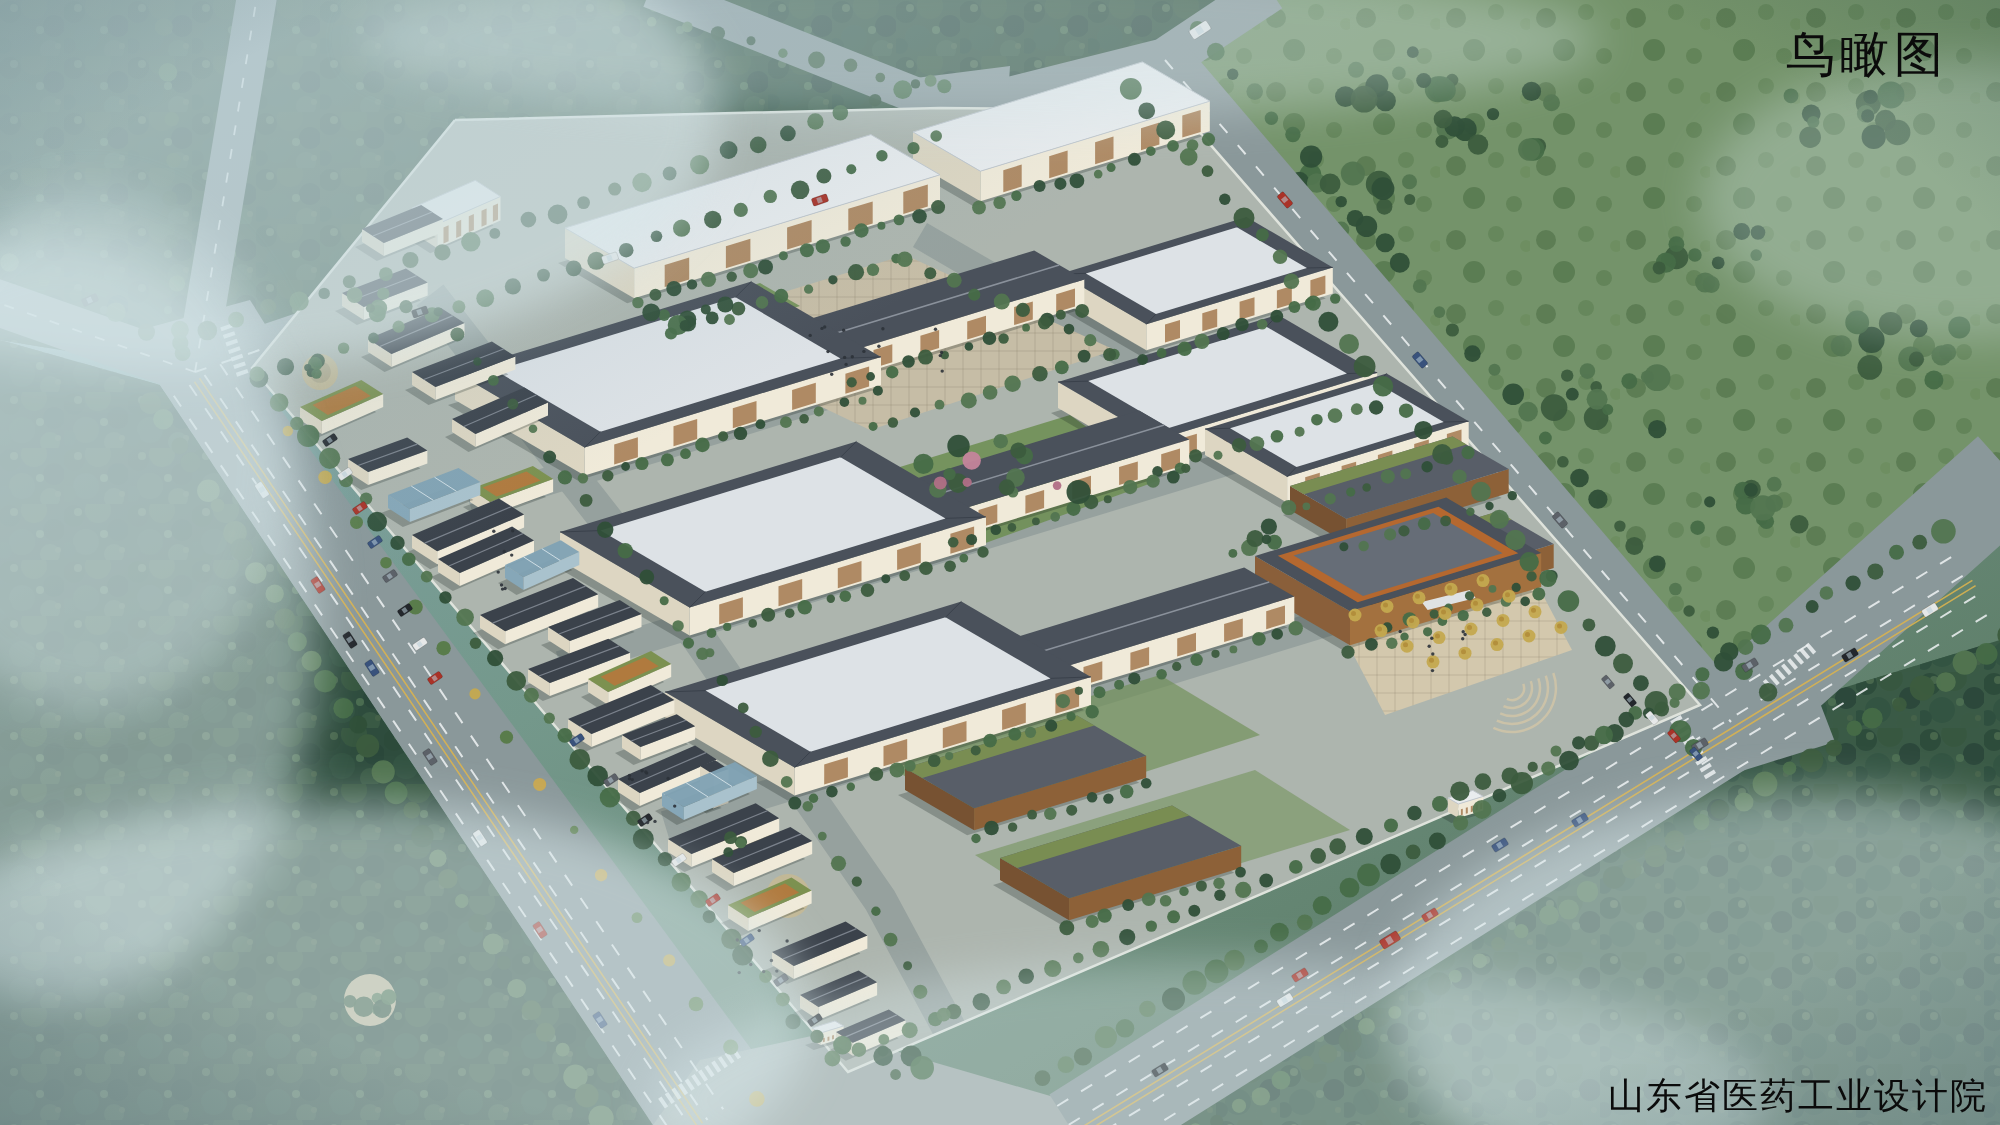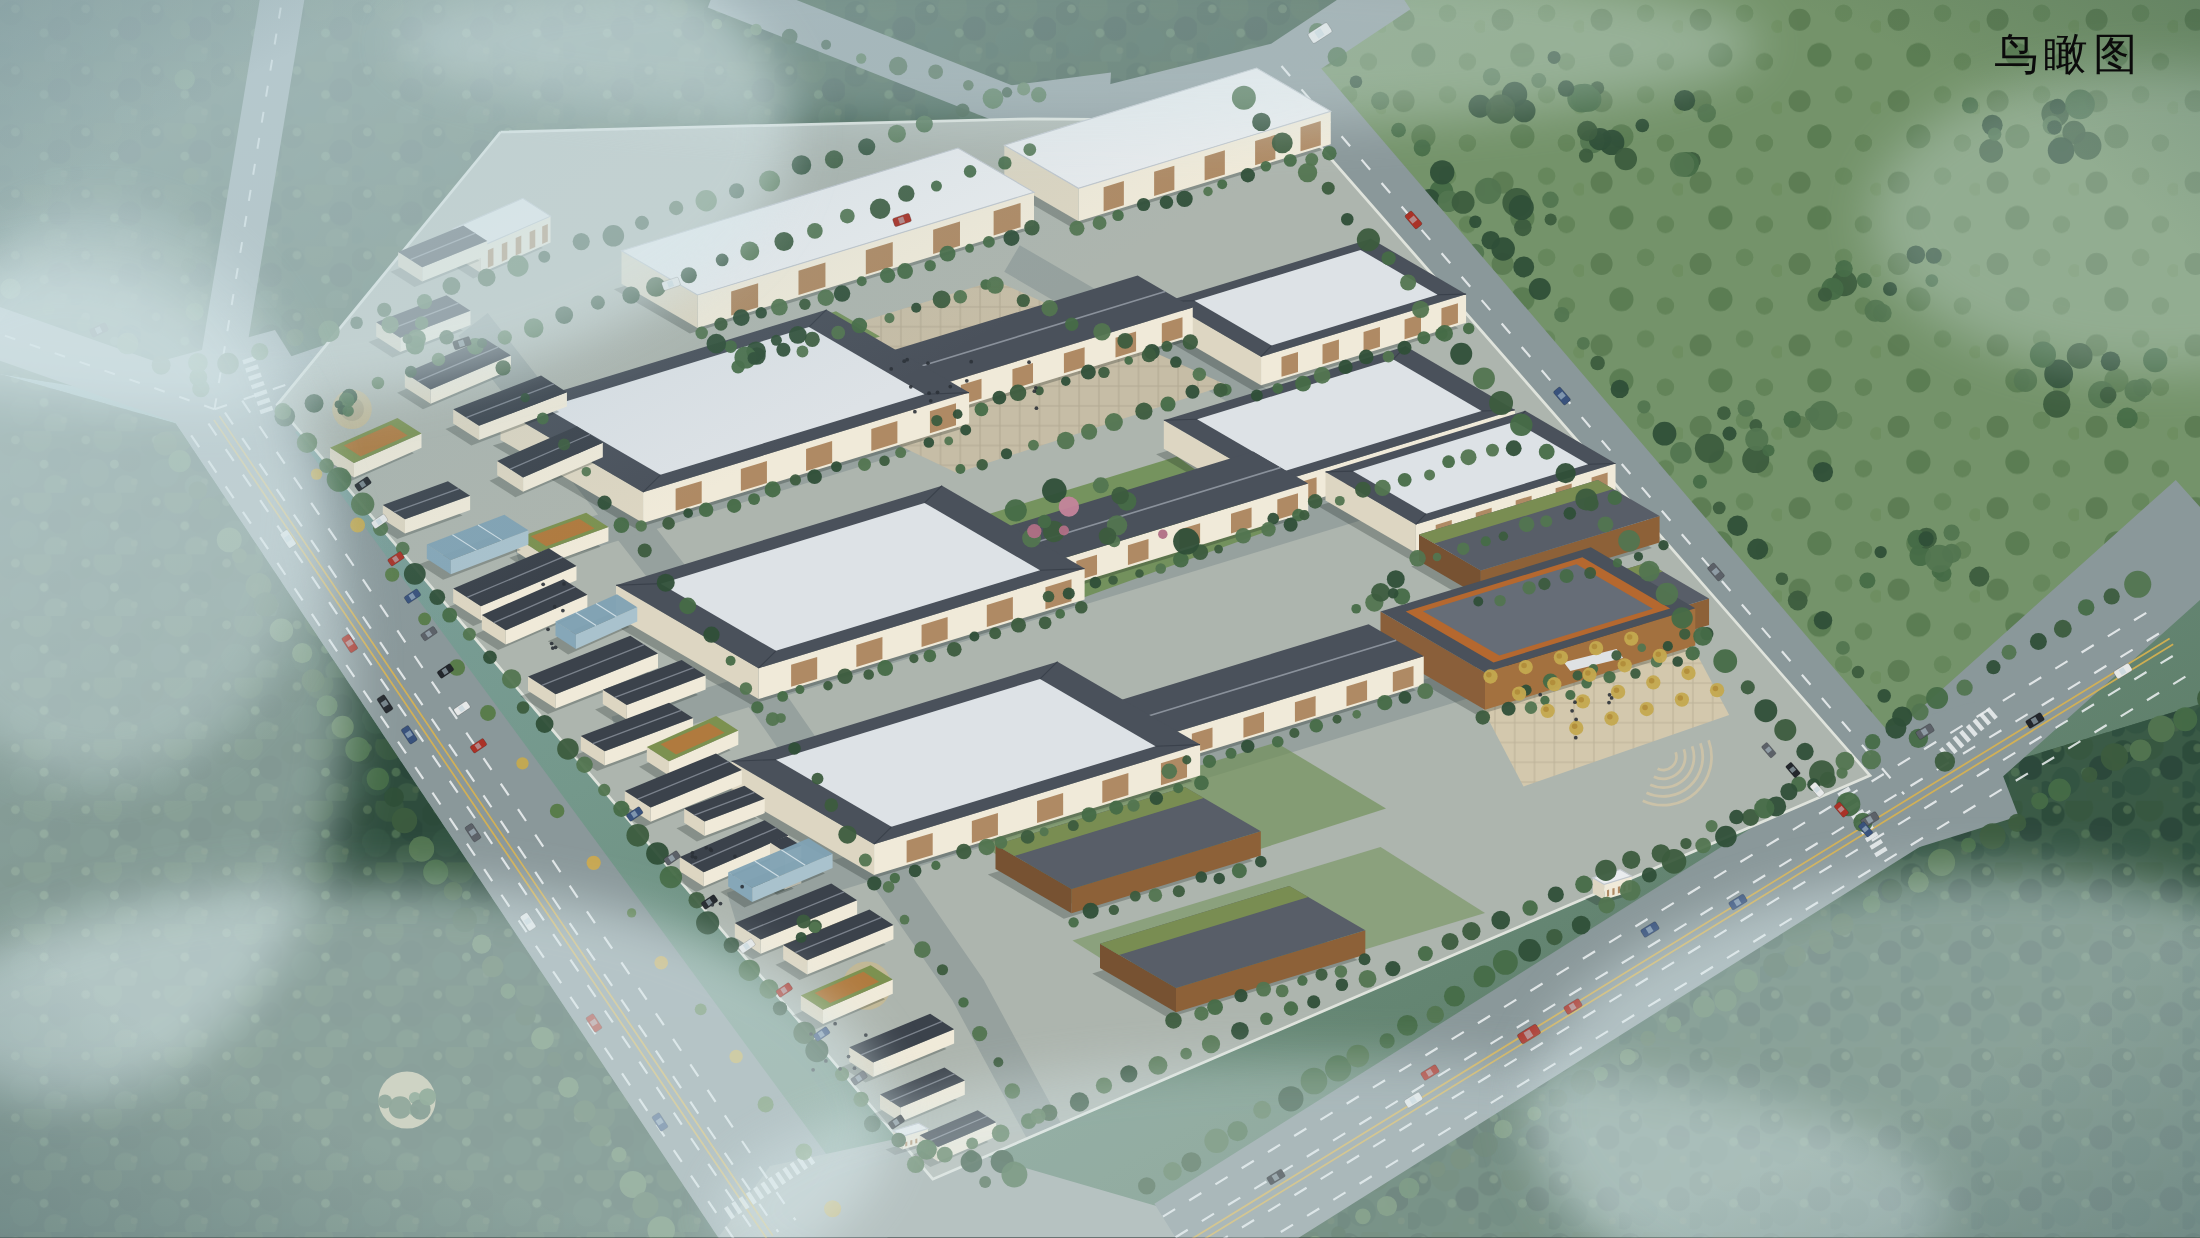--- a/index.html
+++ b/index.html
@@ -1,20 +1,20 @@
 <!DOCTYPE html>
 <html><head>
 <meta charset="utf-8">
 <style>
   html,body{margin:0;padding:0;background:#1c2428;}
   #viewport{position:relative;width:2000px;height:1125px;overflow:hidden;
     font-family:"DejaVu Sans","Liberation Sans",sans-serif;}
   #scene{position:absolute;left:0;top:0;width:2000px;height:1125px;display:block;}
   .overlay-label{position:absolute;color:#0b0b0b;user-select:none;white-space:nowrap;}
-  #title-label{top:22px;right:52px;font-size:40px;letter-spacing:5px;font-weight:500;}
+  #title-label{top:22px;right:52px;font-size:49px;letter-spacing:5px;font-weight:500;}
   #credit-label{bottom:4px;right:12px;font-size:36px;letter-spacing:2px;font-weight:500;}
 </style>
 </head>
 <body>
 
 <div id="viewport">
   <svg id="scene" viewBox="0 0 2000 1125">
     <defs>
       <linearGradient id="bgGrad" x1="0" y1="0" x2="1" y2="1">
         <stop offset="0" stop-color="#84a9b2"></stop>
@@ -1648,13 +1648,14 @@
         <ellipse cx="1210" cy="1100" rx="560" ry="140" fill="#d9e9ec" opacity="0.4" filter="url(#blurMist)"></ellipse>
         <ellipse cx="1810" cy="1010" rx="420" ry="220" fill="#d9e9ec" opacity="0.5" filter="url(#blurMist)"></ellipse>
         <ellipse cx="980" cy="40" rx="620" ry="80" fill="#d9e9ec" opacity="0.35" filter="url(#blurMist)"></ellipse>
         <ellipse cx="1960" cy="200" rx="260" ry="140" fill="#d9e9ec" opacity="0.3" filter="url(#blurMist)"></ellipse>
         <ellipse cx="90" cy="450" rx="200" ry="260" fill="#d9e9ec" opacity="0.35" filter="url(#blurMist)"></ellipse>
         <rect x="0" y="0" width="2000" height="1125" fill="url(#vig)"></rect>
       </g>
   </svg>
 
   <div id="title-label" class="overlay-label">鸟瞰图</div>
+  <div id="credit-label" class="overlay-label">山东省医药工业设计院</div>
 </div>
 
 </body></html>

